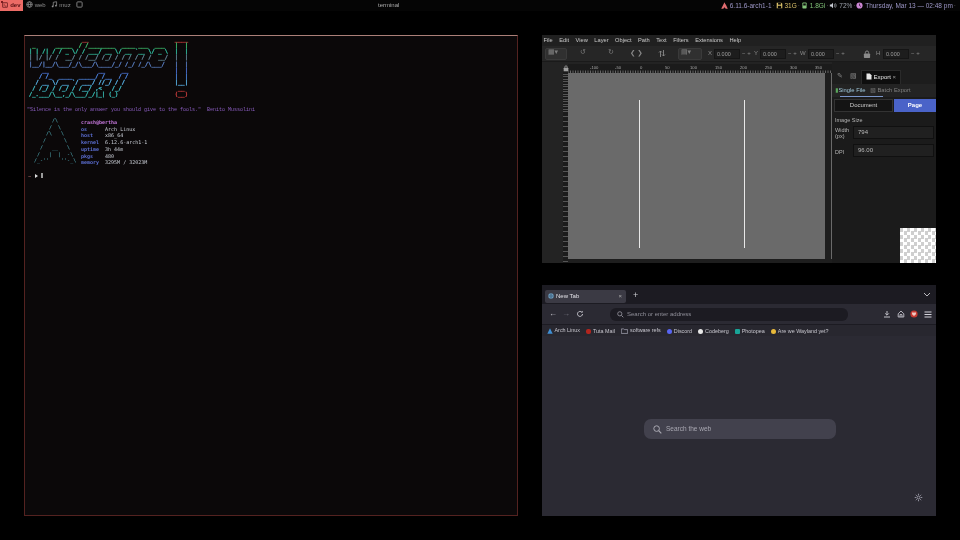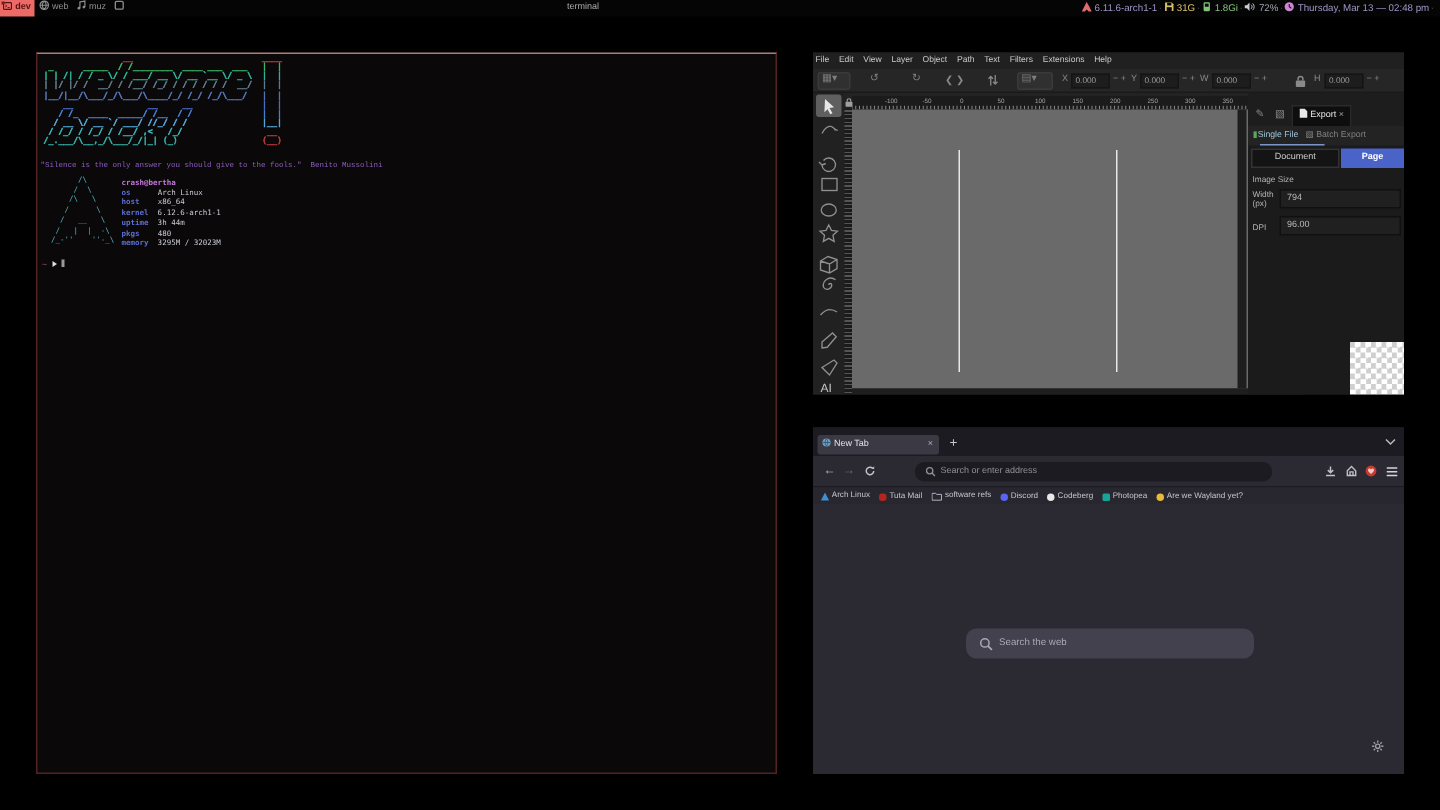--- a/index.html
+++ b/index.html
@@ -161,39 +161,20 @@
     <div class="tlabel" style="left:258px;top:4px">W</div>
     <div class="tfield" style="left:266px;top:3px;width:26px;height:10px">0.000</div>
     <div class="tlabel" style="left:294px;top:4px">−&nbsp;+</div>
     <svg style="position:absolute;left:321px;top:4px" width="8" height="9" viewBox="0 0 9 10">
         <rect x="1" y="4" width="7" height="5" rx="0.8" fill="#8a8a8a"></rect>
         <path d="M2.7 4 V2.8 a1.8 1.8 0 0 1 3.6 0 V4" fill="none" stroke="#8a8a8a" stroke-width="1.1"></path>
       </svg>
     <div class="tlabel" style="left:334px;top:4px">H</div>
     <div class="tfield" style="left:341px;top:3px;width:26px;height:10px">0.000</div>
     <div class="tlabel" style="left:369px;top:4px">−&nbsp;+</div>
-  </div>
-  <div class="abs" id="tools">
-    <svg width="21" height="201" viewBox="0 0 21 201">
-      <rect x="2" y="1" width="17" height="15" rx="2" fill="#5f5f5f"></rect>
-      <path d="M8 4 L14 9.5 L11 10 L13 13.5 L11.5 14.2 L9.7 10.8 L7.6 12.8 Z" fill="#e8e8e8"></path>
-      <g fill="none" stroke="#8f8f8f" stroke-width="0.9">
-        <path d="M6 27 C9 21 13 21 15 25 M14.5 24 l2 1"></path>
-        <path d="M7 45 a4.5 4.5 0 1 1 -1 3 M6 48 l-2 -2 M6 48 l2.5 -1"></path>
-        <rect x="6" y="57" width="10" height="8"></rect>
-        <ellipse cx="10.5" cy="78" rx="5" ry="4"></ellipse>
-        <path d="M10.5 88 l1.8 3.6 4 .5 -3 2.8 .8 4 -3.6 -2 -3.6 2 .8 -4 -3 -2.8 4 -.5 Z"></path>
-        <path d="M5 112 l5-3 6 2 v6 l-5 3 -6-2 Z M5 112 l6 2 5-3 M11 114 v6"></path>
-        <path d="M10.5 128 a1 1 0 0 1 2 0 a3 3 0 0 1 -5.5 1.5 a5 5 0 0 1 8 -5"></path>
-        <path d="M5 148 q5 -6 11 -2"></path>
-        <path d="M6 166 l7 -6 2.5 2.5 -6 7 -3.5 .5 Z"></path>
-        <path d="M6 183 l8 -5 2 2 -5 8 Z"></path>
-      </g>
-      <text x="5" y="199" fill="#c8c8c8" font-size="8" font-family="Liberation Sans">AI</text>
-    </svg>
   </div>
   <div class="abs" id="hruler"><svg width="305" height="9">
         <line x1="0" y1="6.5" x2="0" y2="9" stroke="#858585" stroke-width="0.7"></line>
         <line x1="2.5" y1="6.5" x2="2.5" y2="9" stroke="#858585" stroke-width="0.7"></line>
         <line x1="5" y1="6.5" x2="5" y2="9" stroke="#858585" stroke-width="0.7"></line>
         <line x1="7.5" y1="6.5" x2="7.5" y2="9" stroke="#858585" stroke-width="0.7"></line>
         <line x1="10" y1="6.5" x2="10" y2="9" stroke="#858585" stroke-width="0.7"></line>
         <line x1="12.5" y1="6.5" x2="12.5" y2="9" stroke="#858585" stroke-width="0.7"></line>
         <line x1="15" y1="6.5" x2="15" y2="9" stroke="#858585" stroke-width="0.7"></line>
         <line x1="17.5" y1="6.5" x2="17.5" y2="9" stroke="#858585" stroke-width="0.7"></line>

